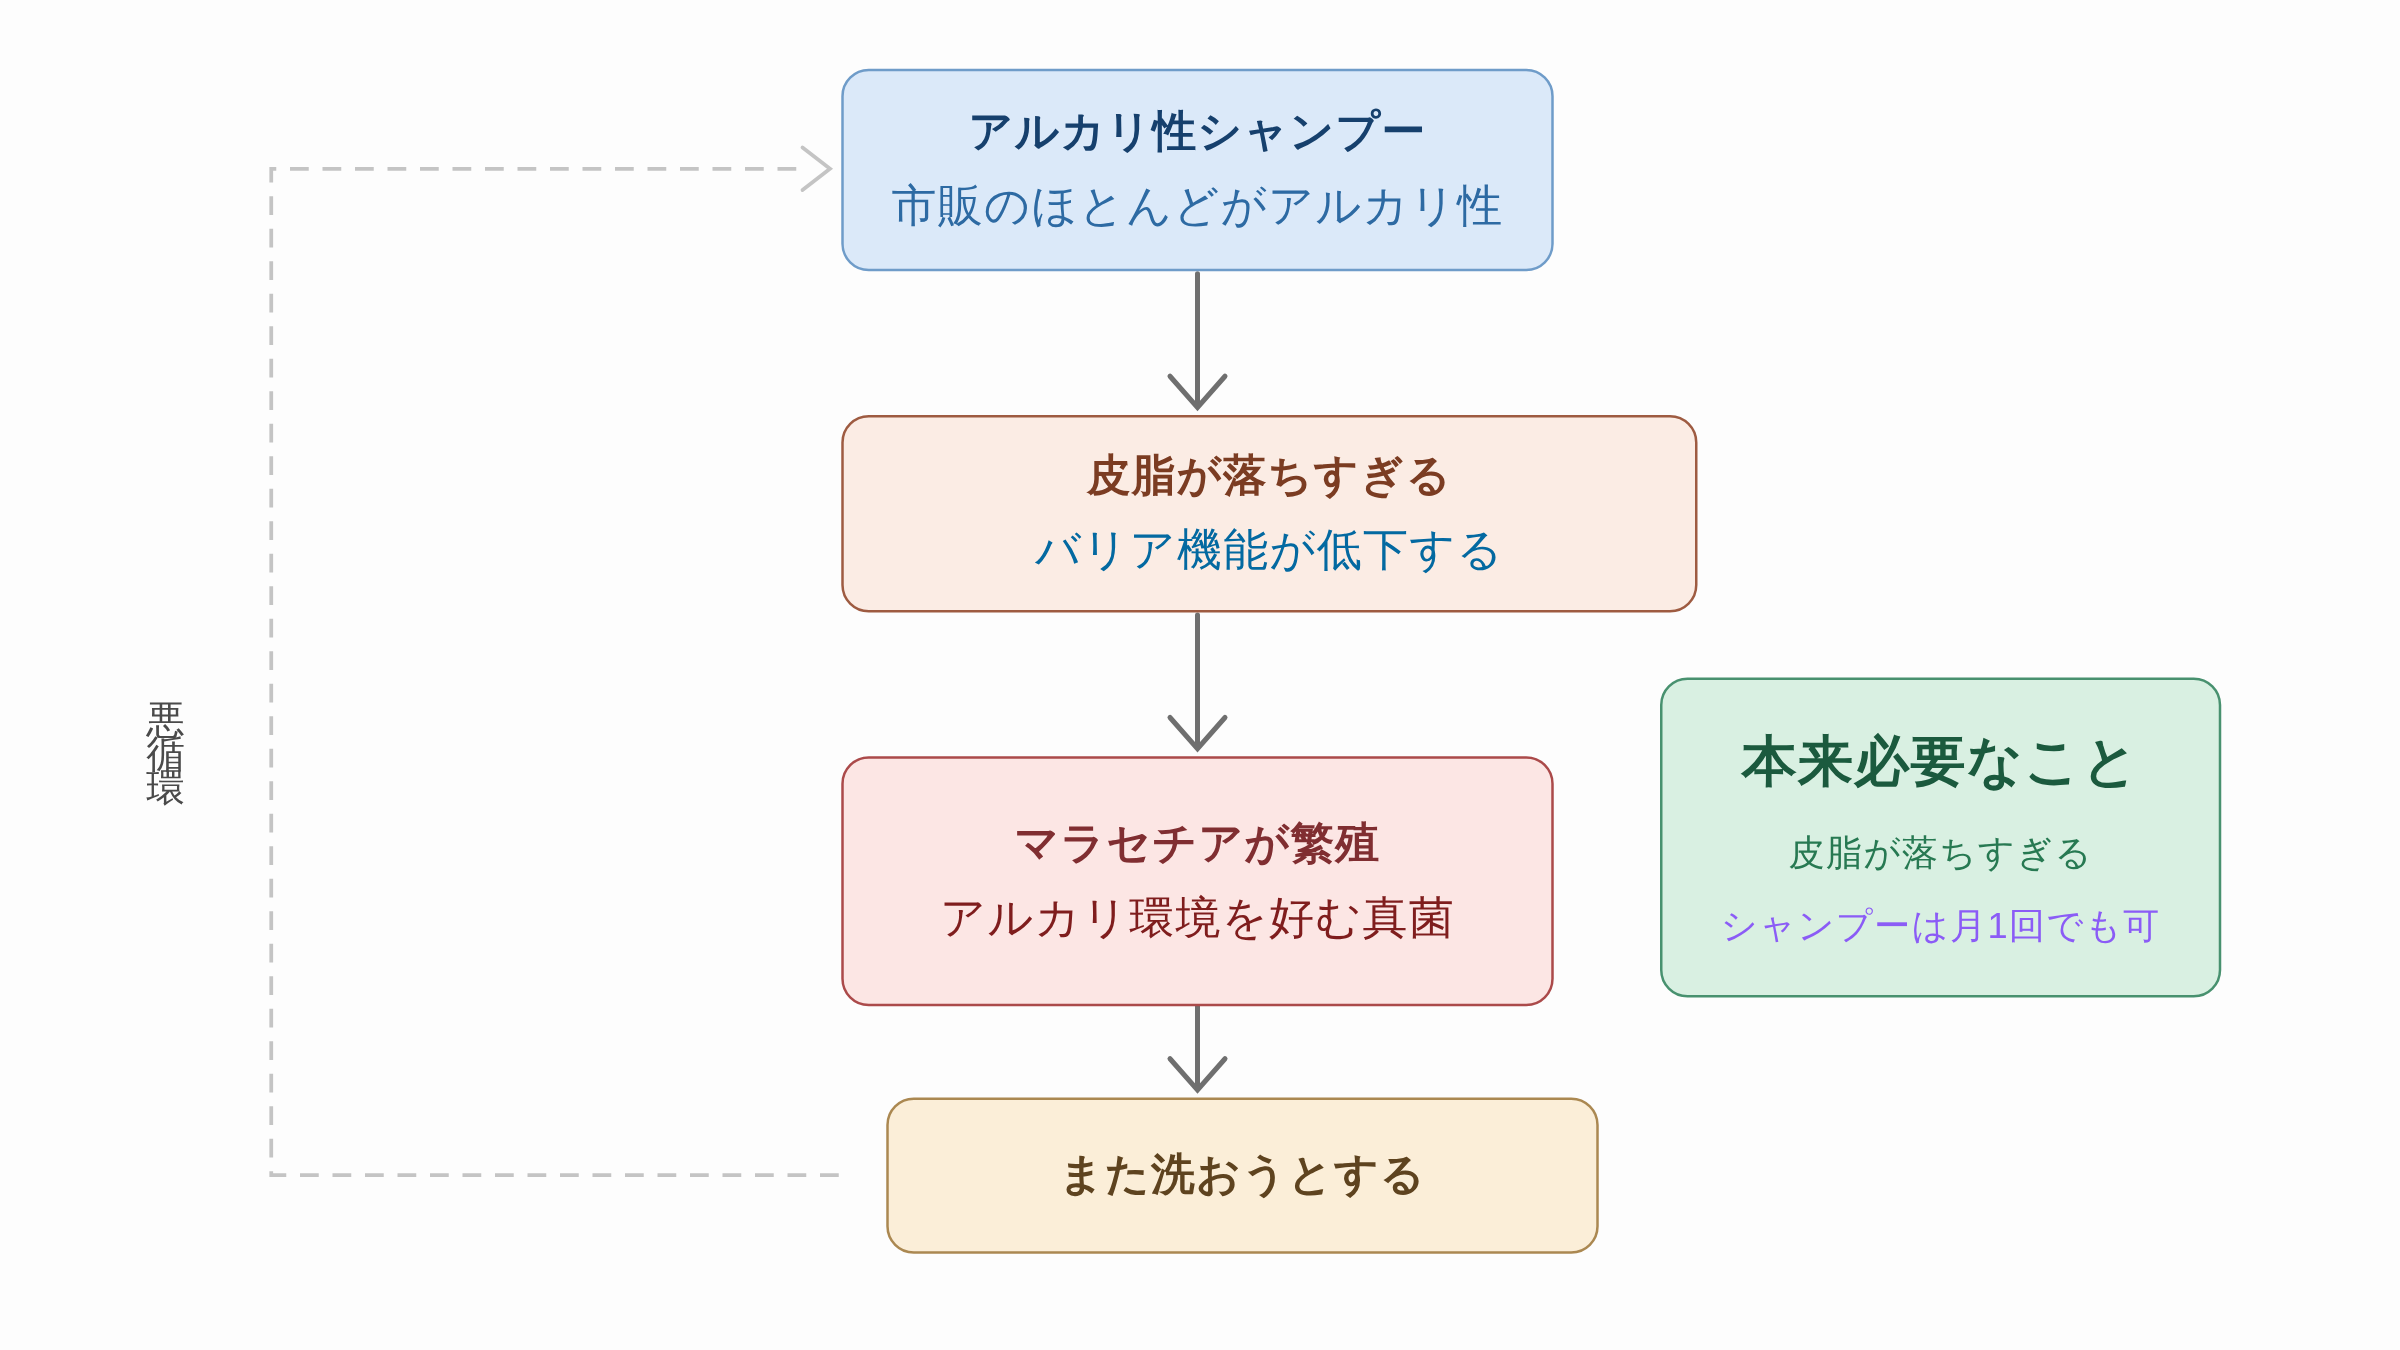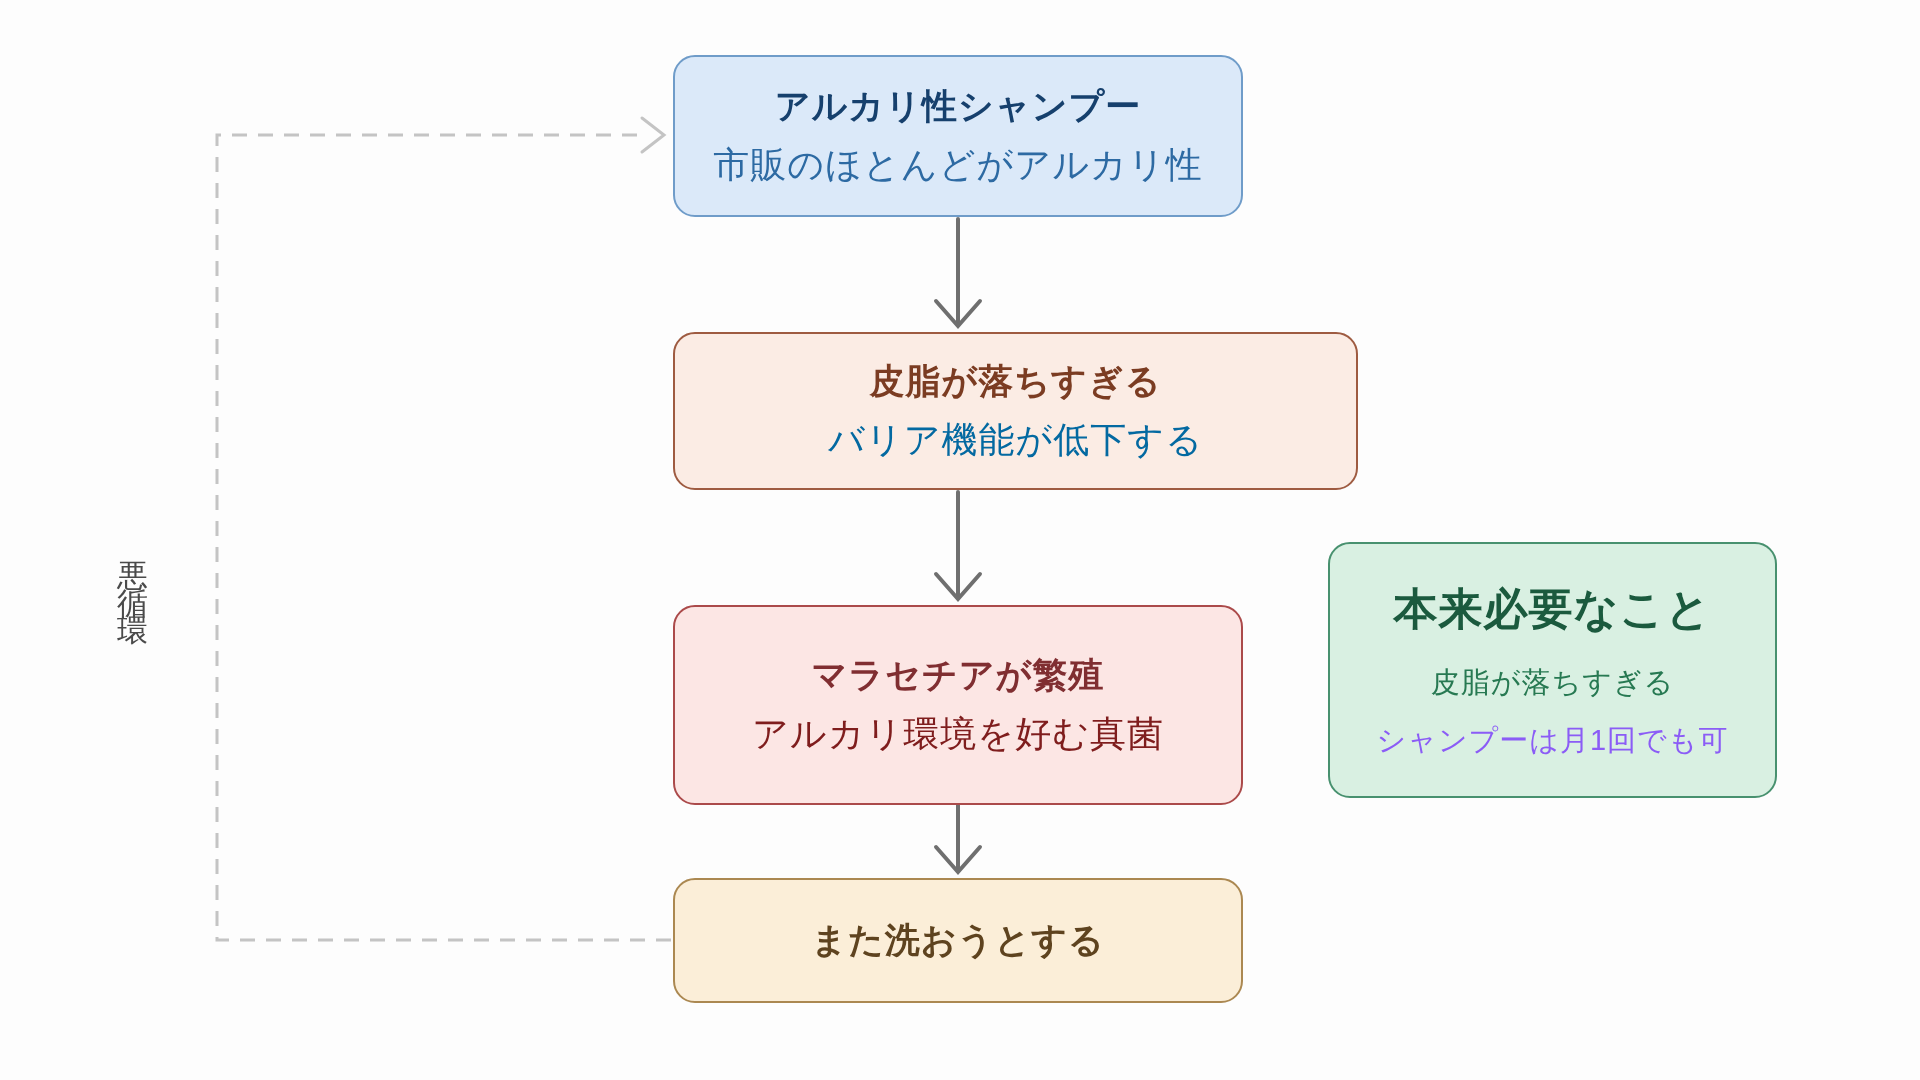--- a/index.html
+++ b/index.html
@@ -119,21 +119,21 @@
   <div class="node node-sebum" style="background: rgb(251, 236, 228); border-color: rgb(158, 91, 65);">
     <div class="node-title" style="color: rgb(123, 60, 34);">皮脂が落ちすぎる</div>
     <div class="node-sub" style="color: #0369a1;">バリア機能が低下する</div>
   </div>
 
   <div class="node node-malassezia" style="background: rgb(252, 230, 228); border-color: rgb(171, 74, 74);">
     <div class="node-title" style="color: rgb(128, 46, 49);">マラセチアが繁殖</div>
     <div class="node-sub" style="color: #7f1d1d;">アルカリ環境を好む真菌</div>
   </div>
 
-  <div class="node node-wash" style="background: rgb(251, 238, 216); border-color: rgb(171, 136, 81);">
+  <div class="node node-wash" style="background: rgb(251, 238, 216); border-color: rgb(171, 136, 81); margin-left: 36px;">
     <div class="node-title" style="color: rgb(94, 67, 31);">また洗おうとする</div>
   </div>
 
   <div class="side-note" style="background: rgb(217, 240, 226); border-color: rgb(72, 145, 111);">
     <div class="side-note-title" style="color: rgb(27, 90, 62);">本来必要なこと</div>
     <div class="side-note-line" style="color: rgb(39, 121, 82);">皮脂が落ちすぎる</div>
     <div class="side-note-line" style="color: #8b5cf6;">シャンプーは月1回でも可</div>
   </div>
 
 </div>

